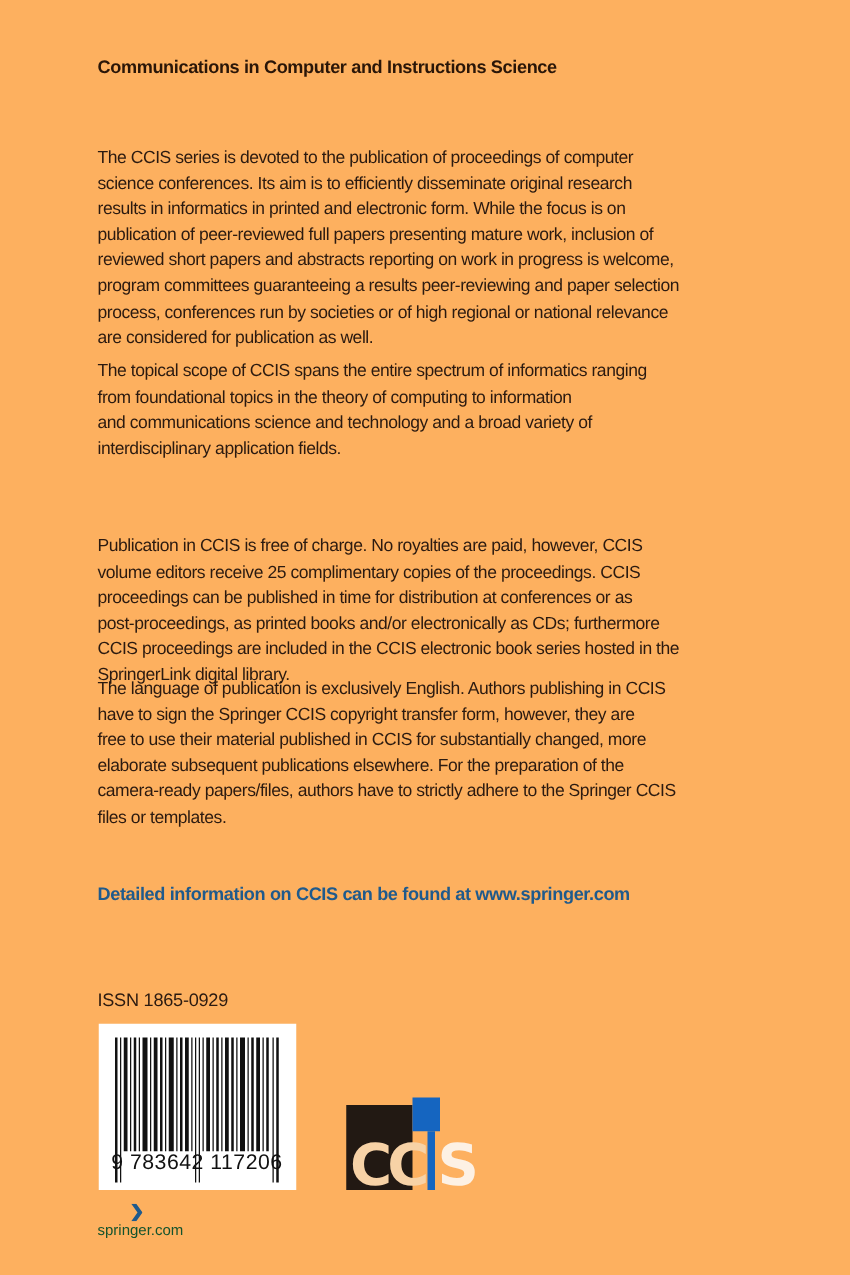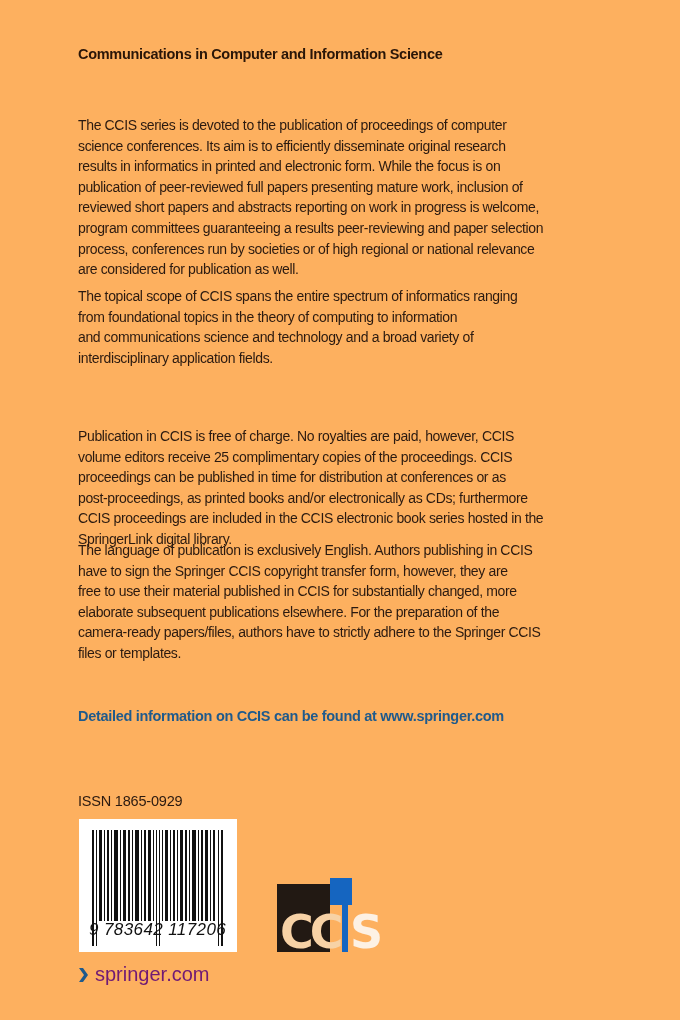--- a/index.html
+++ b/index.html
@@ -30,36 +30,35 @@
     font-size: 14.5px; font-weight: bold; letter-spacing: -0.3px;
     color: #1f5a8c; white-space: nowrap; text-decoration: none;
   }
   .issn {
     position: absolute; left: 78px; top: 793px;
     font-size: 14.5px; letter-spacing: -0.2px; color: #2b1a10;
   }
   .barcode-box {
     position: absolute; left: 79px; top: 819px; width: 158px; height: 133px;
     background: #ffffff;
-    font-style: italic;
   }
   .bars { position: absolute; left: 13px; top: 11px; width: 132px; height: 100px; }
   .bars span { position: absolute; top: 0; background: #111; }
   .bars span.tall { height: 116px; }
   .bars span.short { height: 91px; }
   .barcode-digits {
     position: absolute; left: 10px; top: 101px; width: 140px;
     font-family: "Liberation Sans", sans-serif;
     font-size: 17px; letter-spacing: 0.4px; color: #111;
     white-space: nowrap;
   }
   .springer-link {
     position: absolute; left: 78px; top: 963px;
-    font-size: 20px; color: #701a75; white-space: nowrap;
-    text-decoration: none; display: flex; align-items: center;
+    font-size: 12px; color: #14532d; white-space: nowrap;
+    text-decoration: none; display: flex; align-items: center; flex-direction: column;
   }
   .chev { width: 10px; height: 14px; margin-right: 7px; }
   .logo { position: absolute; left: 277px; top: 878px; width: 100px; height: 76px; }
   .logo .dark { position: absolute; left: 0; top: 6px; width: 53px; height: 68px; background: #221913; }
   .logo .blue-sq { position: absolute; left: 53px; top: 0; width: 22px; height: 27px; background: #1565c0; }
   .logo .blue-bar { position: absolute; left: 65px; top: 27px; width: 6px; height: 47px; background: #1565c0; }
   .logo .letters {
     position: absolute; left: 3px; top: 32px;
     font-family: "DejaVu Sans", sans-serif; font-weight: bold;
     font-size: 46px; line-height: 44px; letter-spacing: -4px;
@@ -67,21 +66,21 @@
   }
   .logo .s {
     position: absolute; left: 73px; top: 32px;
     font-family: "DejaVu Sans", sans-serif; font-weight: bold;
     font-size: 46px; line-height: 44px; color: #fdf1e4;
   }
 </style>
 </head>
 <body>
 
-<div class="title">Communications in Computer and Information Science</div>
+<div class="title">Communications in Computer and Instructions Science</div>
 
 <div class="para p1">
   <span class="ln">The CCIS series is devoted to the publication of proceedings of computer</span>
   <span class="ln">science conferences. Its aim is to efficiently disseminate original research</span>
   <span class="ln">results in informatics in printed and electronic form. While the focus is on</span>
   <span class="ln">publication of peer-reviewed full papers presenting mature work, inclusion of</span>
   <span class="ln">reviewed short papers and abstracts reporting on work in progress is welcome,</span>
   <span class="ln">program committees guaranteeing a results peer-reviewing and paper selection</span>
   <span class="ln">process, conferences run by societies or of high regional or national relevance</span>
   <span class="ln">are considered for publication as well.</span>

